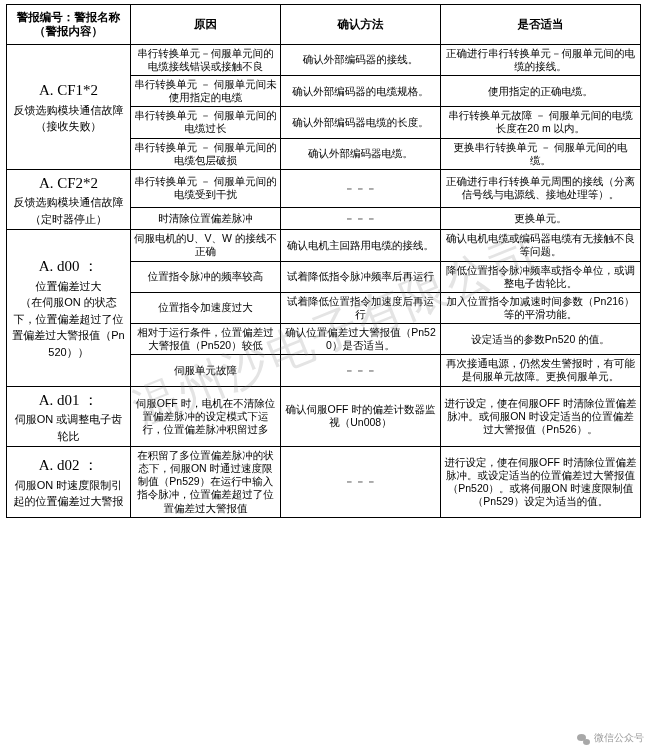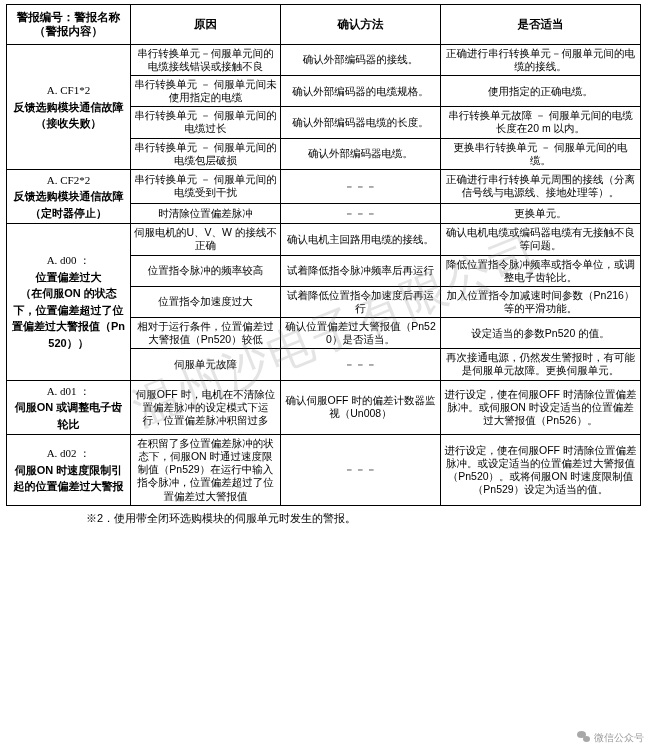--- a/index.html
+++ b/index.html
@@ -48,25 +48,25 @@
   .col-c { width: 160px; }
   .col-d { width: 200px; }
 
   .code-cell {
     font-size: 11px;
     line-height: 1.5;
   }
   .code-cell .code {
     display: block;
     font-family: "Liberation Serif", serif;
-    font-size: 11px;
+    font-size: 15px;
   }
   .code-cell .name {
     display: block;
-    font-weight: bold;
+    font-weight: normal;
   }
   .dash {
     letter-spacing: 0.5px;
     font-family: "Liberation Serif", serif;
   }
   .footnote {
     margin-top: 5px;
     font-size: 11px;
     padding-left: 80px;
   }
@@ -80,21 +80,21 @@
     white-space: nowrap;
     font-family: "Liberation Sans", sans-serif;
     pointer-events: none;
     letter-spacing: 2px;
   }
   .wm-badge {
     position: absolute;
     right: 6px;
     bottom: 2px;
     display: flex;
-    align-items: flex-start;
+    align-items: flex-end;
     gap: 4px;
     font-size: 10px;
     color: #7b7b7b;
     opacity: .75;
   }
   .wm-badge .wx-icon {
     width: 13px;
     height: 11px;
     display: inline-block;
     position: relative;
@@ -226,20 +226,19 @@
           <span class="name">伺服ON 时速度限制引起的位置偏差过大警报</span>
         </td>
         <td>在积留了多位置偏差脉冲的状态下，伺服ON 时通过速度限制值（Pn529）在运行中输入指令脉冲，位置偏差超过了位置偏差过大警报值</td>
         <td class="dash">－－－</td>
         <td>进行设定，使在伺服OFF 时清除位置偏差脉冲。或设定适当的位置偏差过大警报值（Pn520）。或将伺服ON 时速度限制值（Pn529）设定为适当的值。</td>
       </tr>
 
     </tbody>
   </table>
 
-  <div class="footnote">※2．使用带全闭环选购模块的伺服单元时发生的警报。</div>
 
   <div class="wm-badge">
     <span class="wx-icon"></span>
     <span>微信公众号</span>
   </div>
 
 </div>
 
 </body></html>

